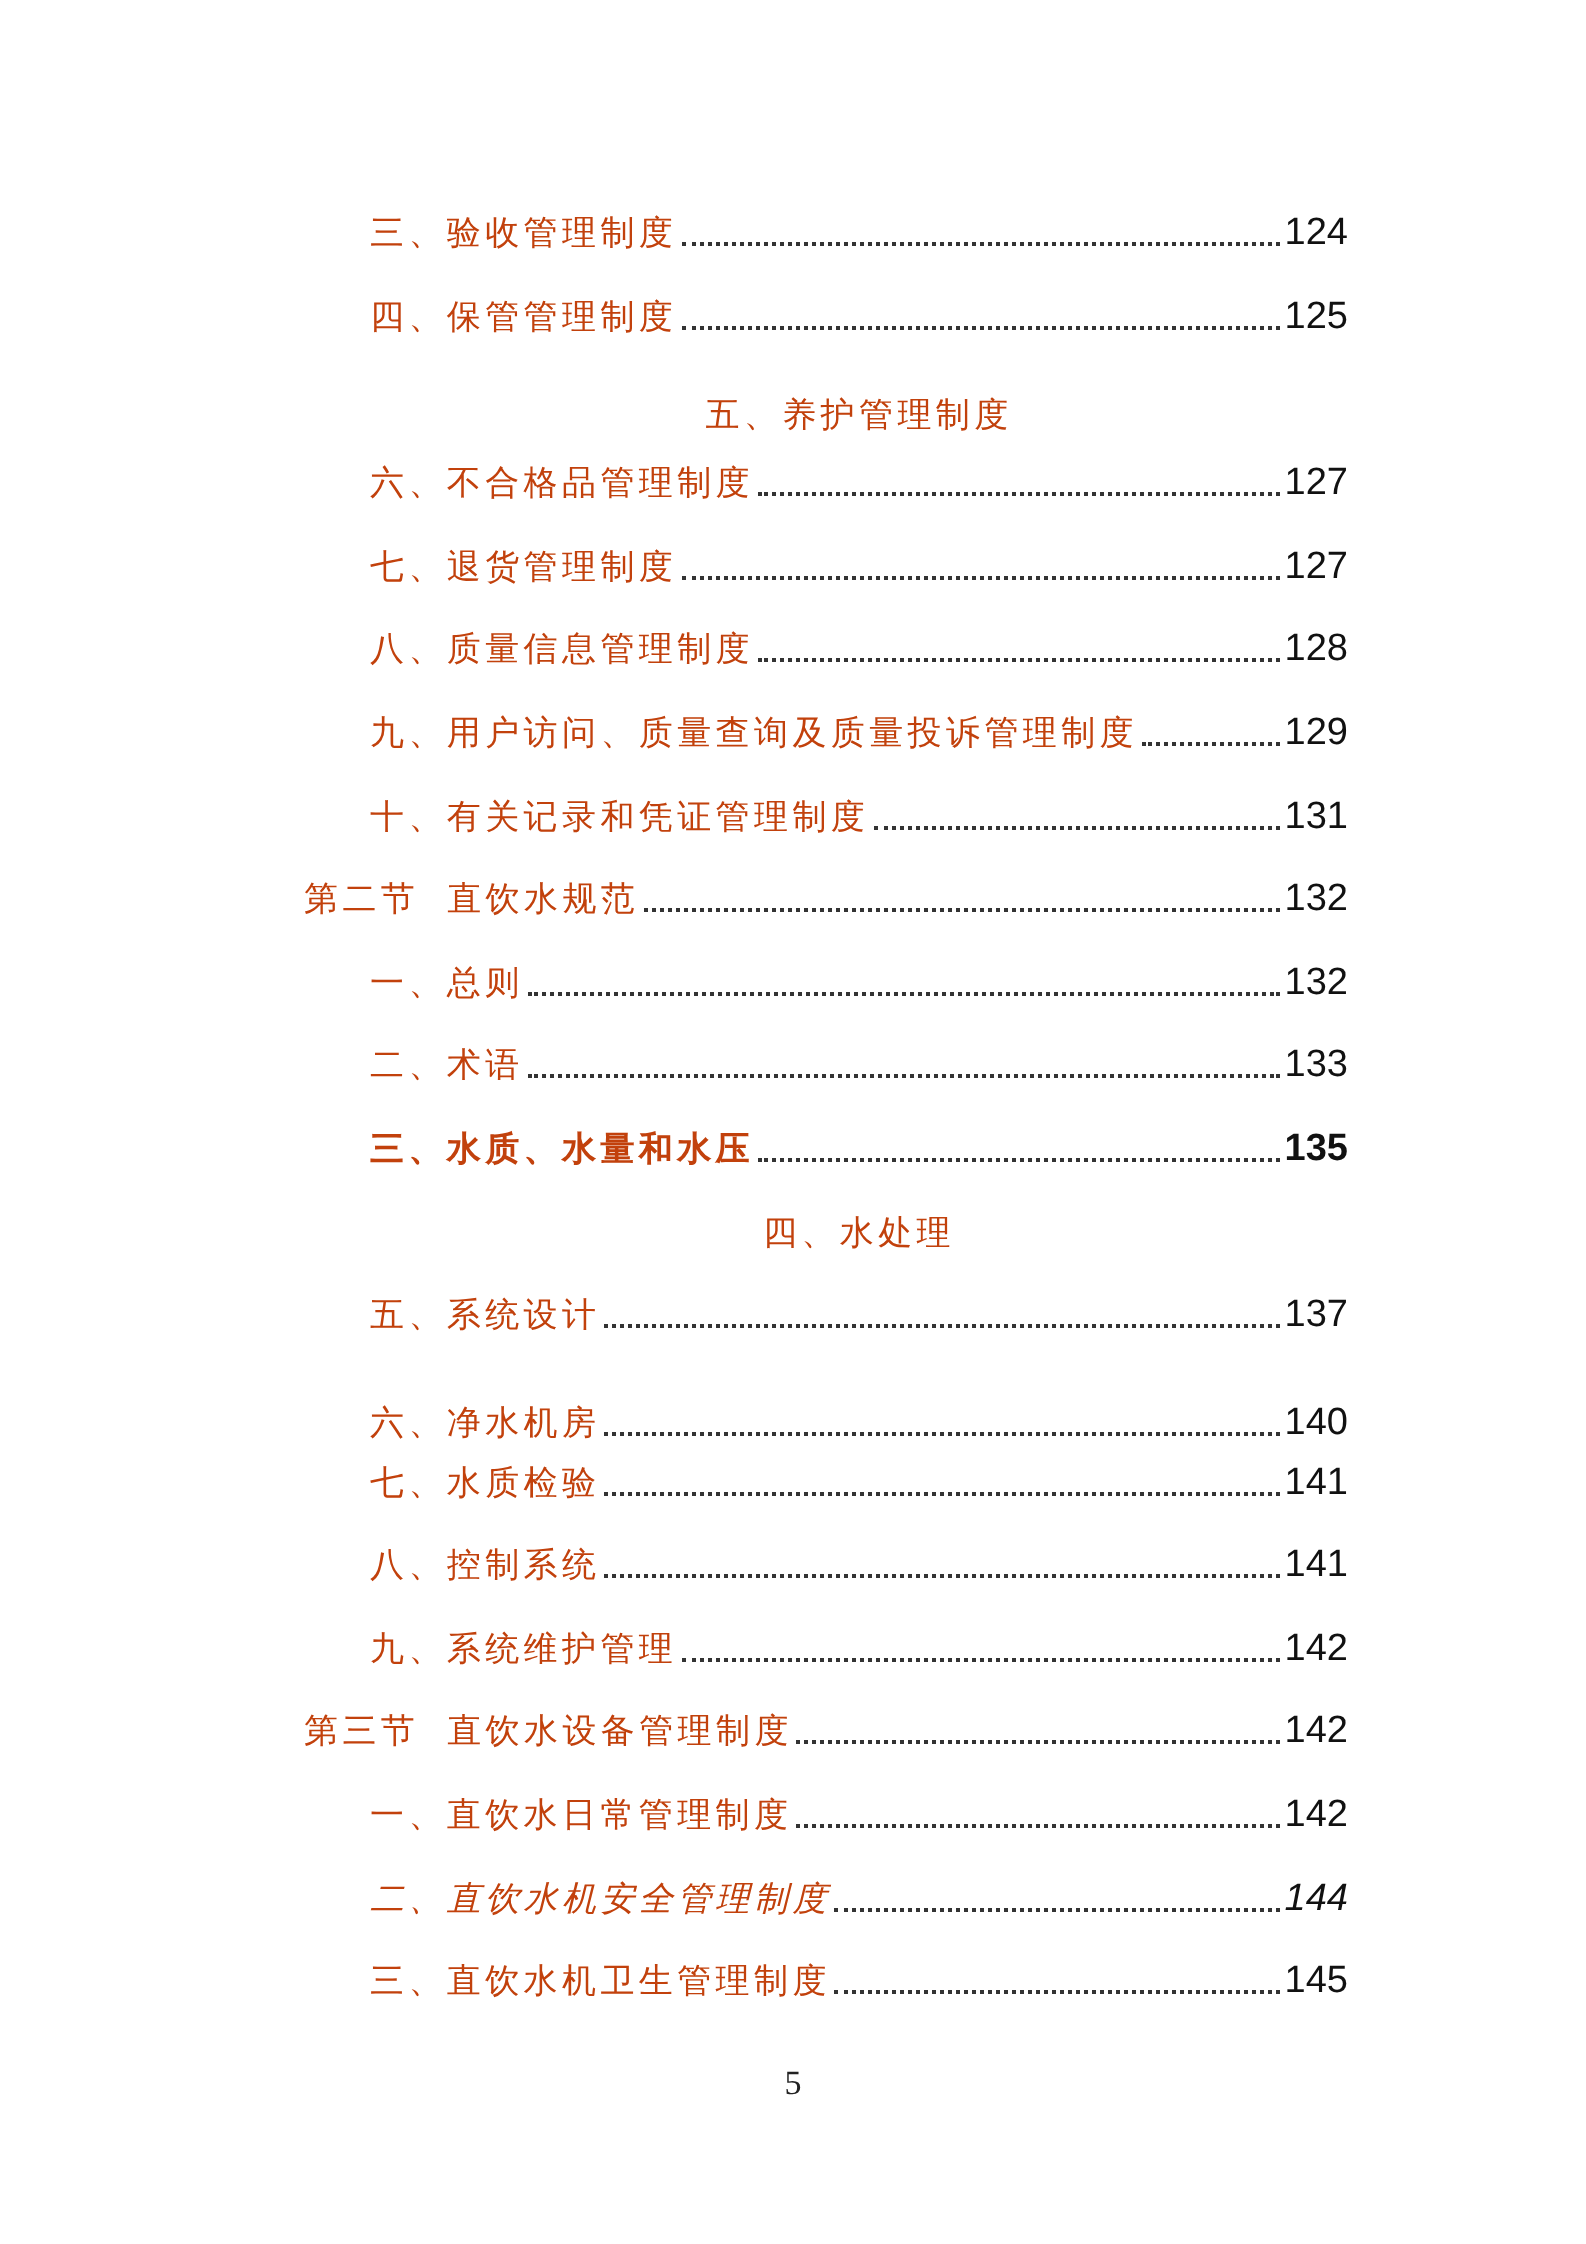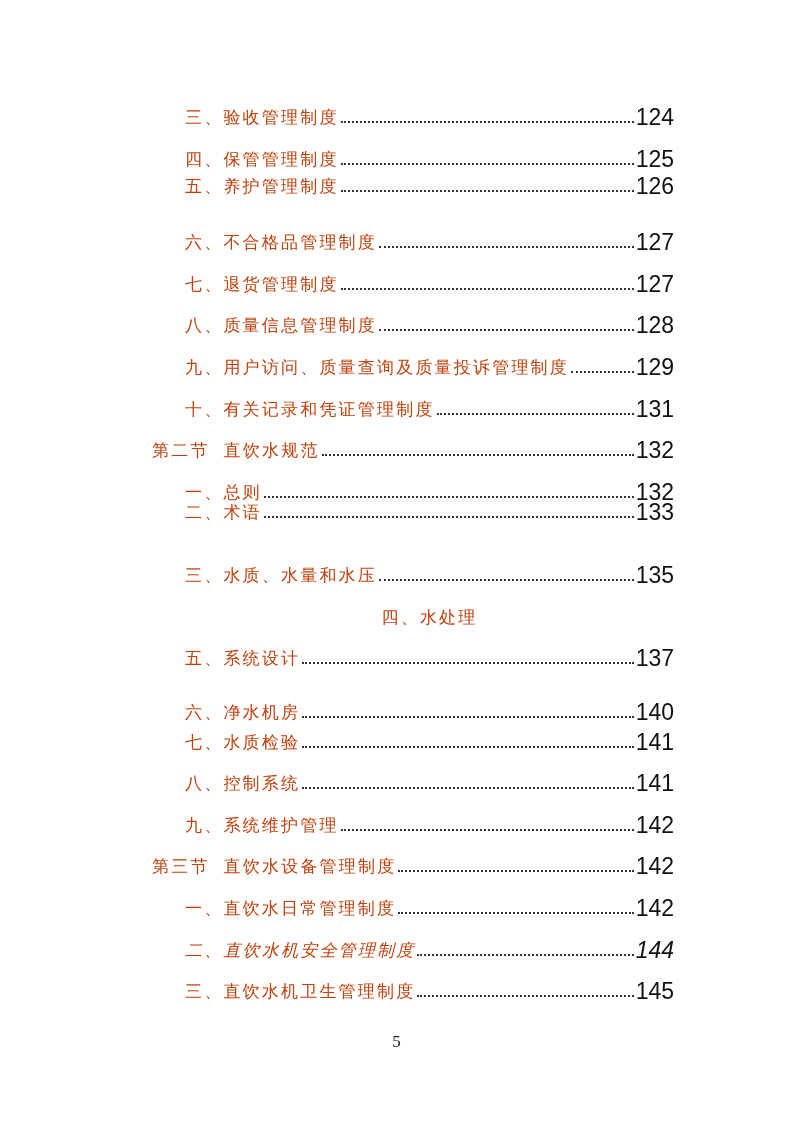--- a/index.html
+++ b/index.html
@@ -51,21 +51,21 @@
       content: "";
       position: absolute;
       left: 0;
       right: 0;
       bottom: 8px;
       border-bottom: 2px dotted #333;
     }
     .toc-page {
       flex: 0 0 auto;
       font-family: "Liberation Sans", "DejaVu Sans", sans-serif;
-      font-size: 23px;
+      font-size: 19px;
       color: #111;
     }
     .page-number {
       position: absolute;
       left: 0;
       width: 793px;
       top: 1032px;
       text-align: center;
       font-family: "Liberation Serif", "DejaVu Serif", serif;
       font-size: 17px;
@@ -79,21 +79,21 @@
   <div class="toc-row level-2" style="top:103px;">
     <span class="toc-title"><span class="num">三、</span><span>验收管理制度</span></span>
     <span class="toc-dots"></span>
     <span class="toc-page">124</span>
   </div>
   <div class="toc-row level-2" style="top:145px;">
     <span class="toc-title"><span class="num">四、</span><span>保管管理制度</span></span>
     <span class="toc-dots"></span>
     <span class="toc-page">125</span>
   </div>
-  <div class="toc-row level-2" style="top:172px;">
+  <div class="toc-row level-2" style="top:194px;flex-direction:column;">
     <span class="toc-title"><span class="num">五、</span><span>养护管理制度</span></span>
     <span class="toc-dots"></span>
     <span class="toc-page">126</span>
   </div>
   <div class="toc-row level-2" style="top:228px;">
     <span class="toc-title"><span class="num">六、</span><span>不合格品管理制度</span></span>
     <span class="toc-dots"></span>
     <span class="toc-page">127</span>
   </div>
   <div class="toc-row level-2" style="top:270px;">
@@ -119,26 +119,26 @@
   <div class="toc-row level-1" style="top:436px;">
     <span class="toc-title"><span class="num sep">第二节</span><span>直饮水规范</span></span>
     <span class="toc-dots"></span>
     <span class="toc-page">132</span>
   </div>
   <div class="toc-row level-2" style="top:478px;">
     <span class="toc-title"><span class="num">一、</span><span>总则</span></span>
     <span class="toc-dots"></span>
     <span class="toc-page">132</span>
   </div>
-  <div class="toc-row level-2" style="top:498px;">
+  <div class="toc-row level-2" style="top:519px;">
     <span class="toc-title"><span class="num">二、</span><span>术语</span></span>
     <span class="toc-dots"></span>
     <span class="toc-page">133</span>
   </div>
-  <div class="toc-row level-2" style="top:561px;">
+  <div class="toc-row level-2" style="top:561px;font-weight:bold;">
     <span class="toc-title"><span class="num">三、</span><span>水质、水量和水压</span></span>
     <span class="toc-dots"></span>
     <span class="toc-page">135</span>
   </div>
   <div class="toc-row level-2" style="top:603px;flex-direction:column;">
     <span class="toc-title"><span class="num">四、</span><span>水处理</span></span>
     <span class="toc-dots"></span>
     <span class="toc-page">136</span>
   </div>
   <div class="toc-row level-2" style="top:644px;">

